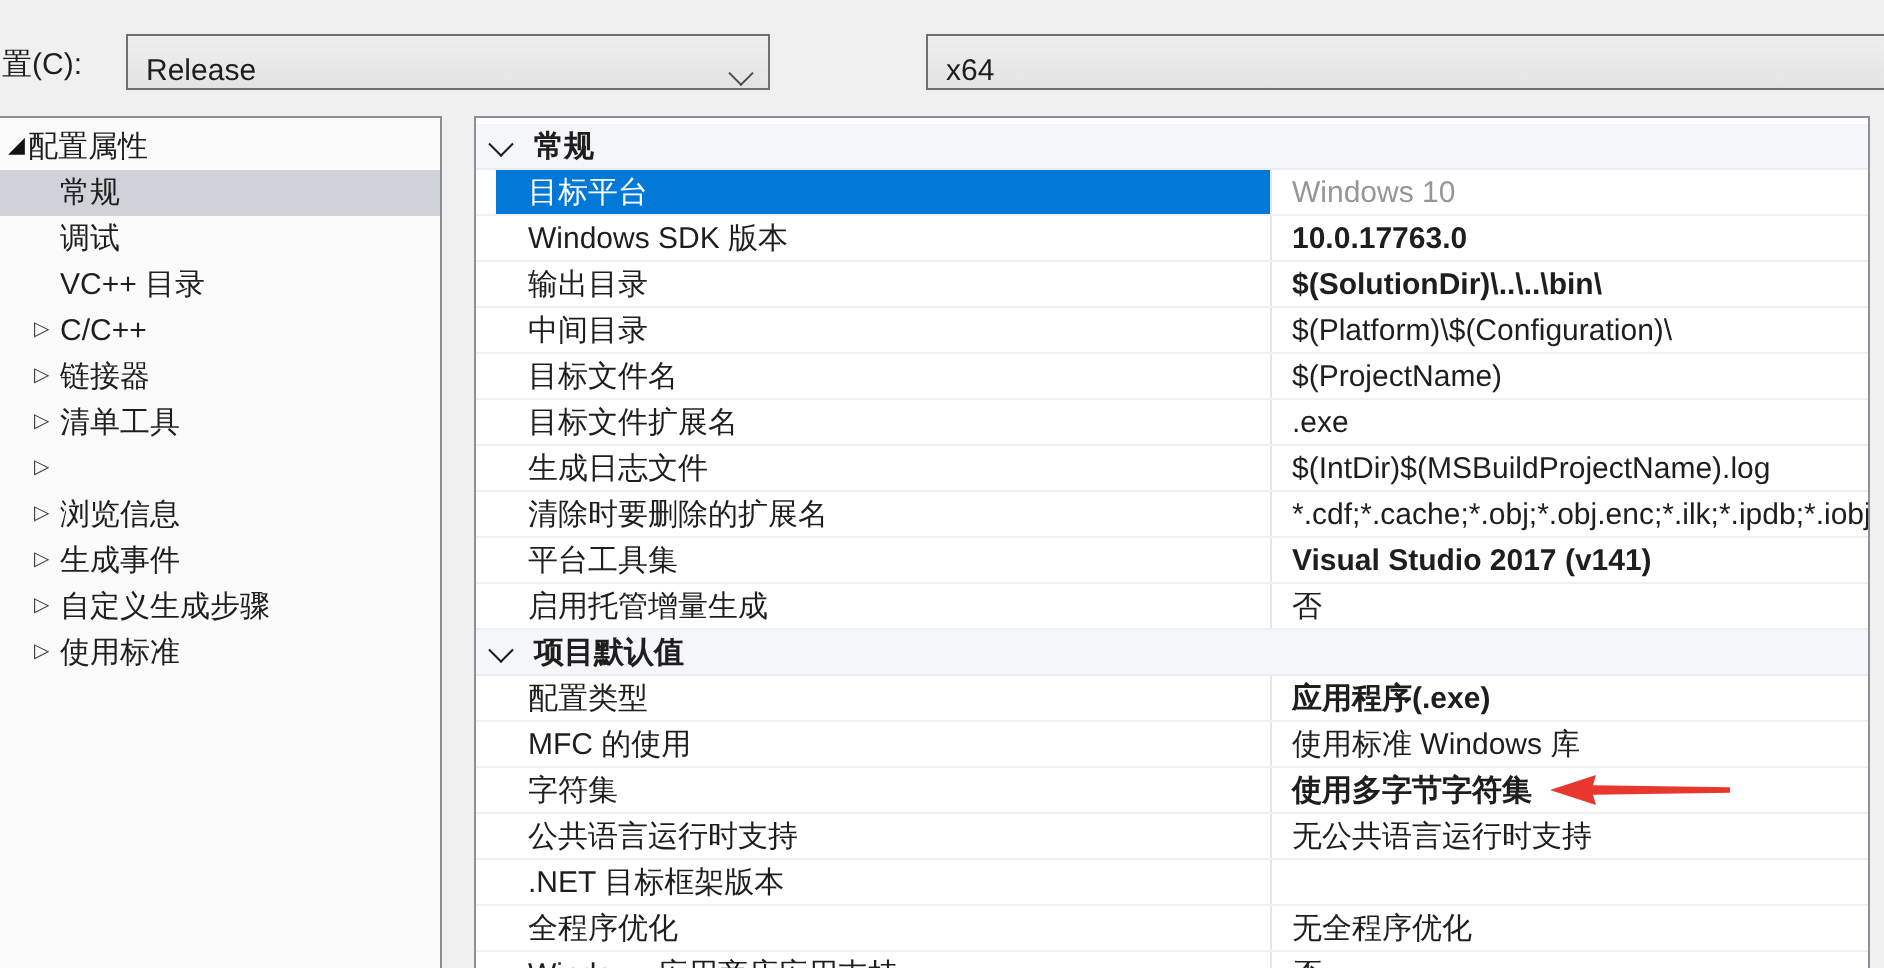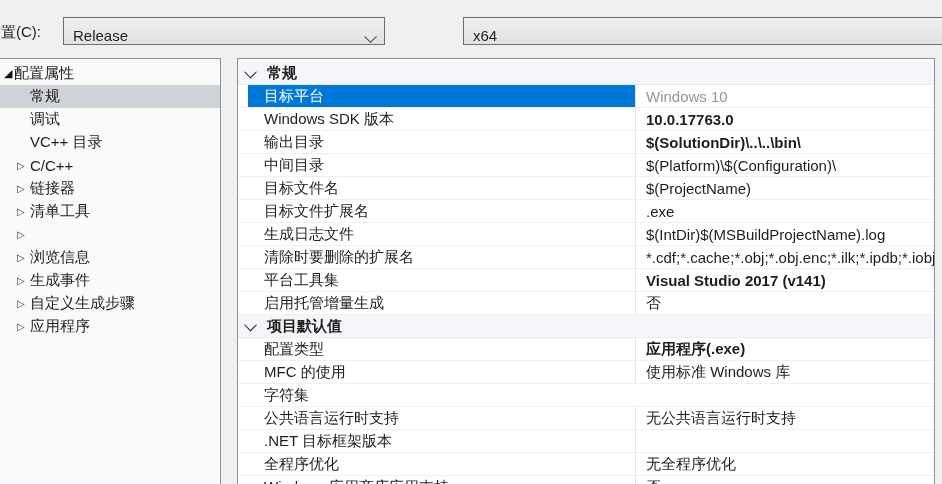--- a/index.html
+++ b/index.html
@@ -121,21 +121,21 @@
   <div class="tree-item">
     <span class="twisty">▷</span>
     <span class="t-label">生成事件</span>
   </div>
   <div class="tree-item">
     <span class="twisty">▷</span>
     <span class="t-label">自定义生成步骤</span>
   </div>
   <div class="tree-item">
     <span class="twisty">▷</span>
-    <span class="t-label">应用程序</span>
+    <span class="t-label">使用标准</span>
   </div>
 </div>
 
 <div class="grid">
 
   <div class="g-row section">
     <span class="sec-chev"></span>
     <span class="sec-label">常规</span>
   </div>
 
@@ -199,20 +199,26 @@
     <span class="g-value b">应用程序(.exe)</span>
   </div>
 
   <div class="g-row">
     <span class="g-label">MFC 的使用</span>
     <span class="g-value">使用标准 Windows 库</span>
   </div>
 
   <div class="g-row">
     <span class="g-label">字符集</span>
+    <span class="g-value b">
+      <span>使用多字节字符集</span>
+      <svg class="arrow-svg" width="90" height="18" viewBox="0 0 90 18">
+        <polygon points="0,9 23,1.5 21.5,6.6 90,7.6 90,10.4 21.5,11.4 23,16.5" fill="#e8372c"></polygon>
+      </svg>
+    </span>
   </div>
 
   <div class="g-row">
     <span class="g-label">公共语言运行时支持</span>
     <span class="g-value">无公共语言运行时支持</span>
   </div>
 
   <div class="g-row">
     <span class="g-label">.NET 目标框架版本</span>
     <span class="g-value"></span>

